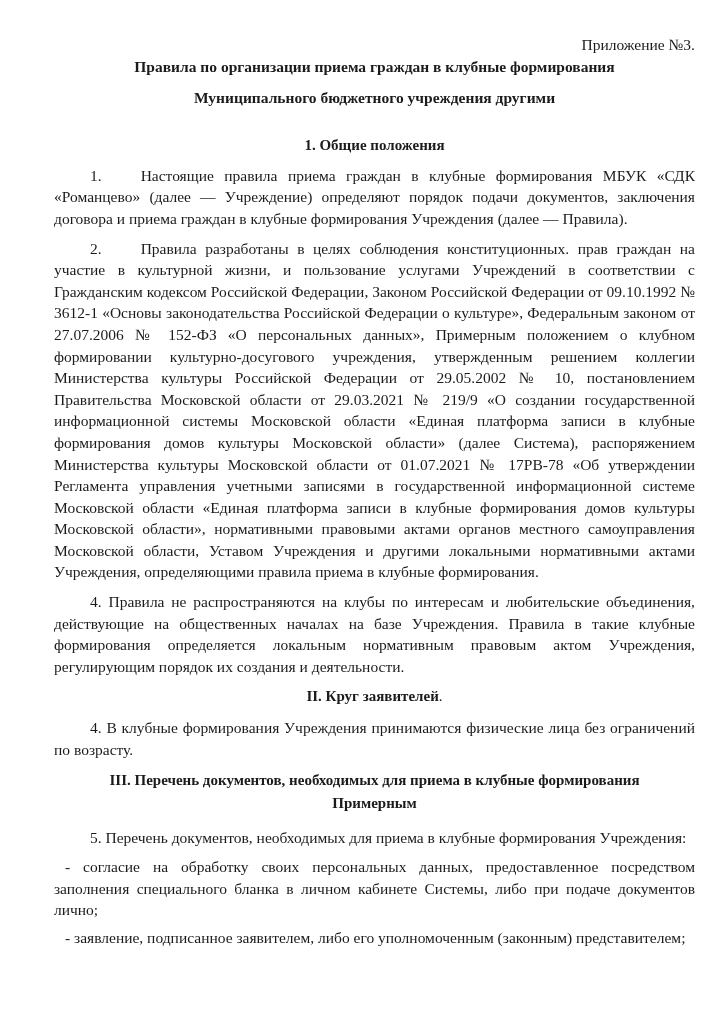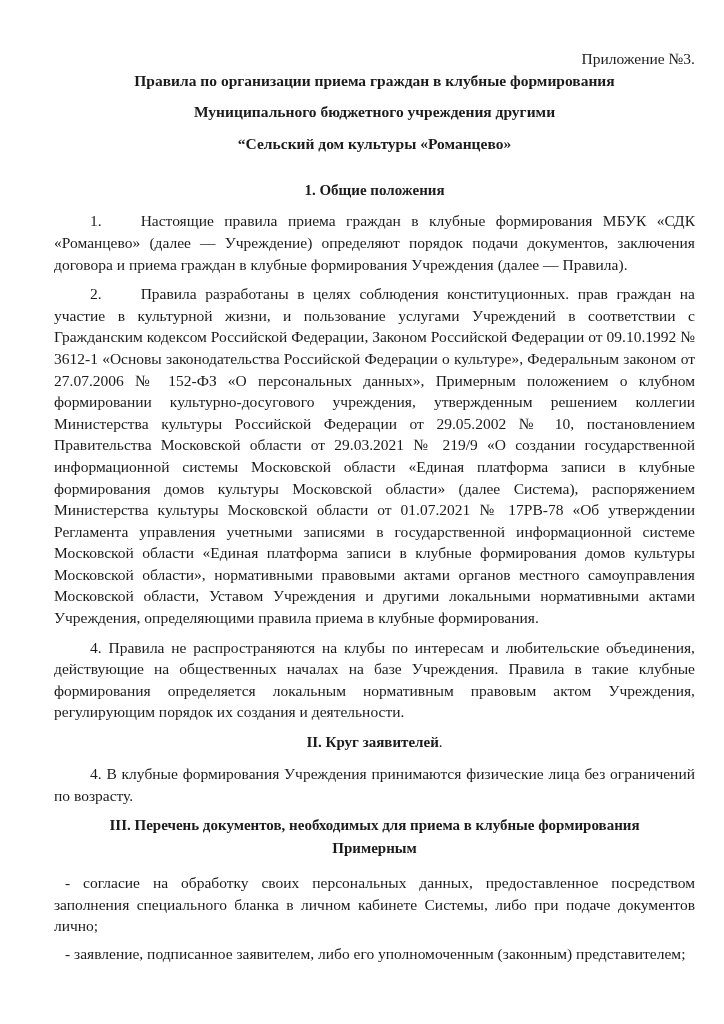--- a/index.html
+++ b/index.html
@@ -6,21 +6,21 @@
     margin: 0;
     padding: 0;
     background: #ffffff;
   }
   .page {
     position: relative;
     width: 724px;
     height: 1024px;
     box-sizing: border-box;
     background: #ffffff;
-    padding: 48px 29px 0 54px;
+    padding: 34px 29px 0 54px;
     overflow: hidden;
     font-family: "Liberation Serif", "DejaVu Serif", serif;
     font-size: 15.5px;
     line-height: 21.6px;
     color: #1b1b1b;
   }
   .annex {
     text-align: right;
     margin: 0;
   }
@@ -60,37 +60,37 @@
 </head>
 <body>
 
 <div class="page">
 
   <p class="annex">Приложение №3.</p>
 
   <div class="title-block">
     <p>Правила по организации приема граждан в клубные формирования</p>
     <p>Муниципального бюджетного учреждения другими</p>
-    <p>“Сельский дом культуры «Романцево»</p>
   </div>
 
   <h2 class="heading heading-1">1. Общие положения</h2>
 
   <p class="para"><span>1.</span><span class="num-tab"></span><span>Настоящие правила приема граждан в клубные формирования МБУК «СДК «Романцево» (далее — Учреждение) определяют порядок подачи документов, заключения договора и приема граждан в клубные формирования Учреждения (далее — Правила).</span></p>
 
   <p class="para"><span>2.</span><span class="num-tab"></span><span>Правила разработаны в целях соблюдения конституционных. прав граждан на участие в культурной жизни, и пользование услугами Учреждений в соответствии с Гражданским кодексом Российской Федерации, Законом Российской Федерации от 09.10.1992 № 3612-1 «Основы законодательства Российской Федерации о культуре», Федеральным законом от 27.07.2006 № 152-ФЗ «О персональных данных», Примерным положением о клубном формировании культурно-досугового учреждения, утвержденным решением коллегии Министерства культуры Российской Федерации от 29.05.2002 № 10, постановлением Правительства Московской области от 29.03.2021 № 219/9 «О создании государственной информационной системы Московской области «Единая платформа записи в клубные формирования домов культуры Московской области» (далее Система), распоряжением Министерства культуры Московской области от 01.07.2021 № 17РВ-78 «Об утверждении Регламента управления учетными записями в государственной информационной системе Московской области «Единая платформа записи в клубные формирования домов культуры Московской области», нормативными правовыми актами органов местного самоуправления Московской области, Уставом Учреждения и другими локальными нормативными актами Учреждения, определяющими правила приема в клубные формирования.</span></p>
 
   <p class="para">4. Правила не распространяются на клубы по интересам и любительские объединения, действующие на общественных началах на базе Учреждения. Правила в такие клубные формирования определяется локальным нормативным правовым актом Учреждения, регулирующим порядок их создания и деятельности.</p>
 
   <h2 class="heading heading-2"><span>II. Круг заявителей</span><span class="regular">.</span></h2>
 
   <p class="para">4. В клубные формирования Учреждения принимаются физические лица без ограничений по возрасту.</p>
 
   <h2 class="heading heading-3">
       <span style="display:block">III. Перечень документов, необходимых для приема в клубные формирования</span>
       <span style="display:block">Примерным</span>
     </h2>
 
+  <p class="para">5. Перечень документов, необходимых для приема в клубные формирования Учреждения:</p>
 
   <p class="list-item">- согласие на обработку своих персональных данных, предоставленное посредством заполнения специального бланка в личном кабинете Системы, либо при подаче документов лично;</p>
   <p class="list-item">- заявление, подписанное заявителем, либо его уполномоченным (законным) представителем;</p>
 
 </div>
 
 </body></html>

